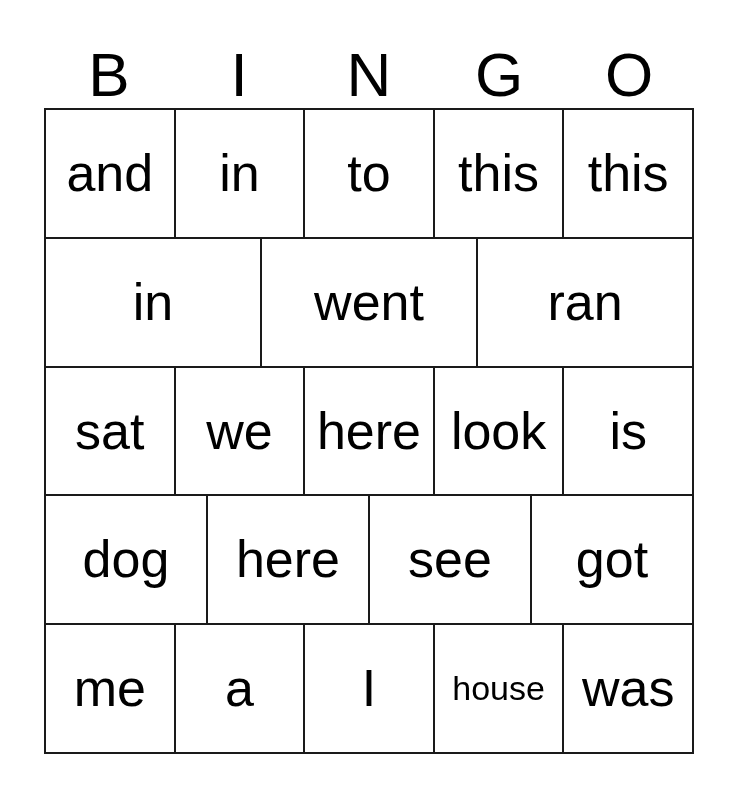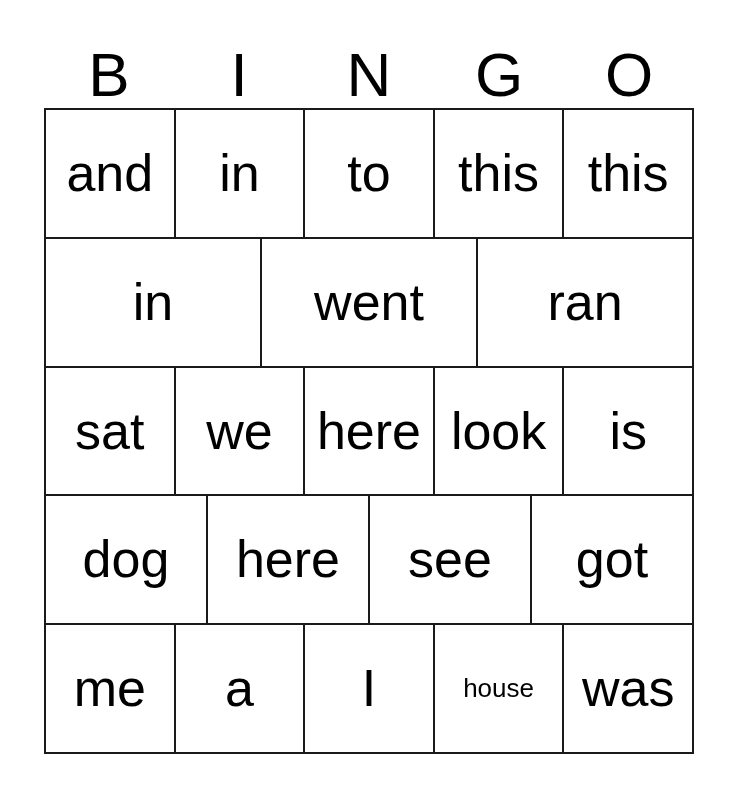--- a/index.html
+++ b/index.html
@@ -73,21 +73,21 @@
   }
   .cell-text {
     color: #000000;
     font-size: 52px;
     line-height: 1.05;
     white-space: nowrap;
     text-align: center;
   }
   
   .cell-text.shrink {
-    font-size: 26px;
+    font-size: 34px;
   }
 </style>
 </head>
 <body>
 
 <div class="card">
 
   <div class="header-row">
     <div class="header-cell">
       <span>B</span>

